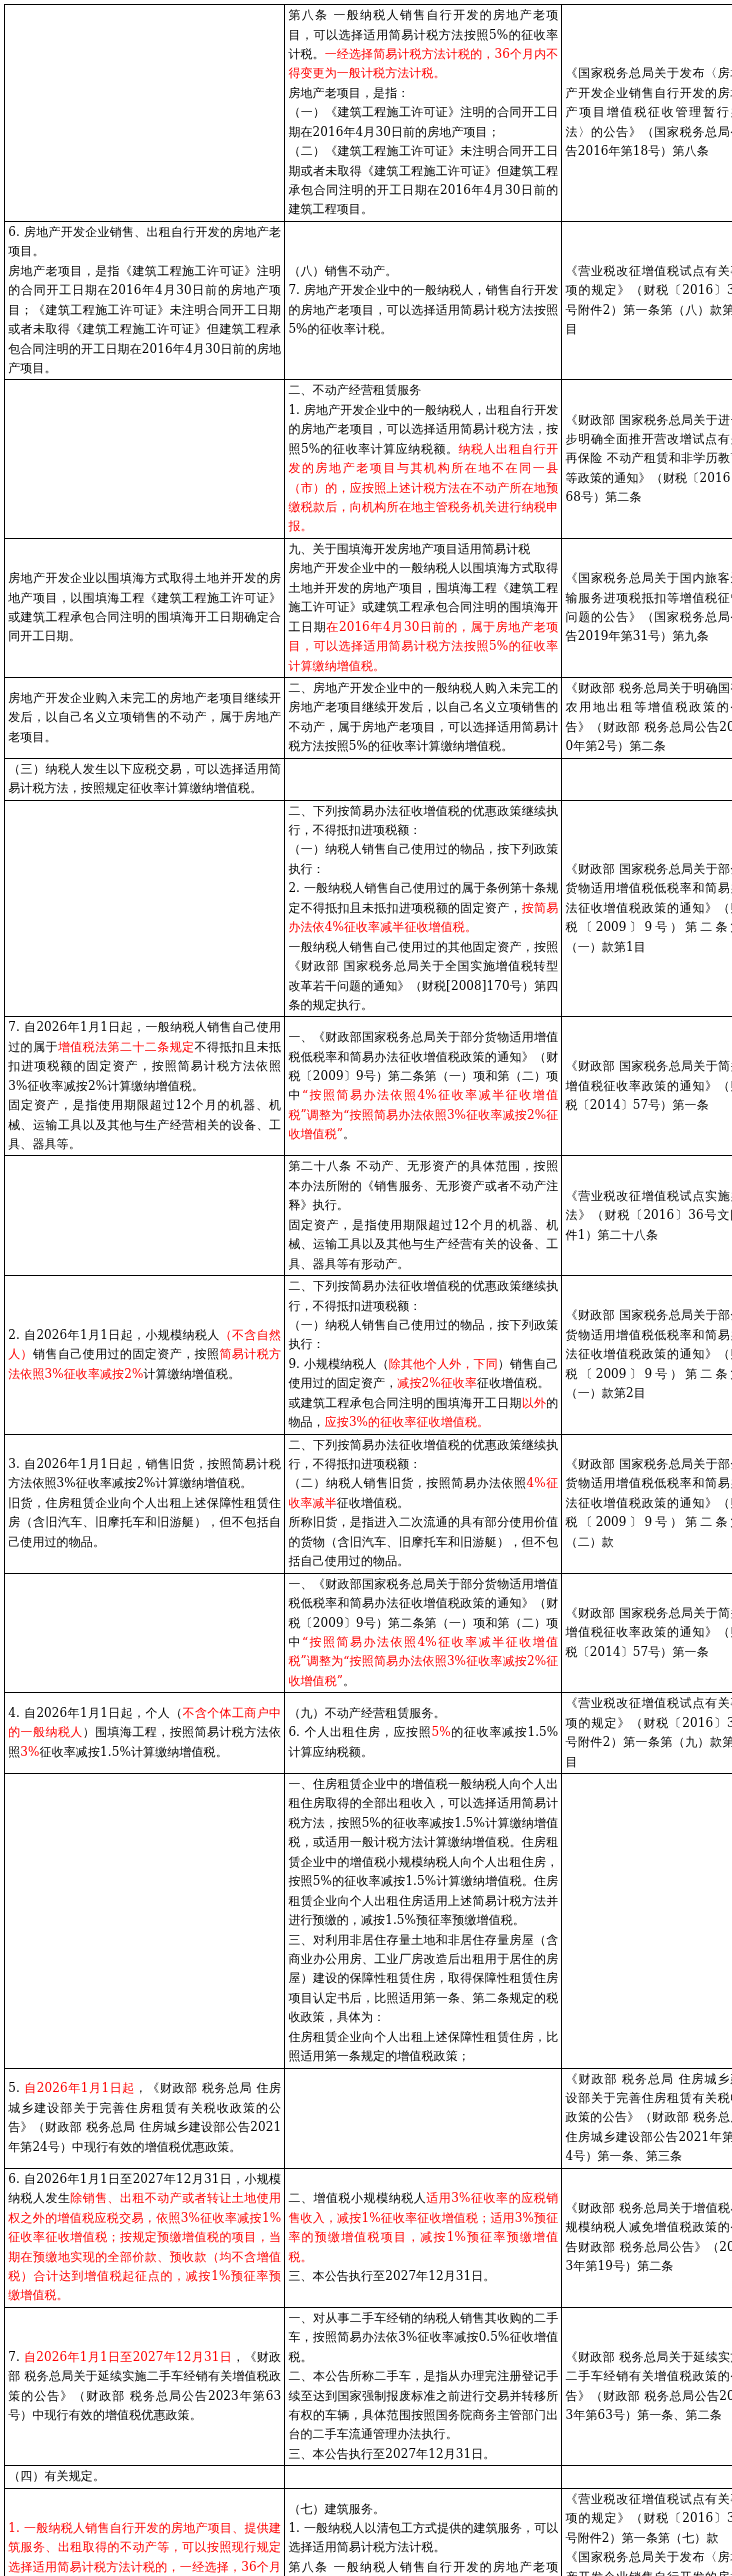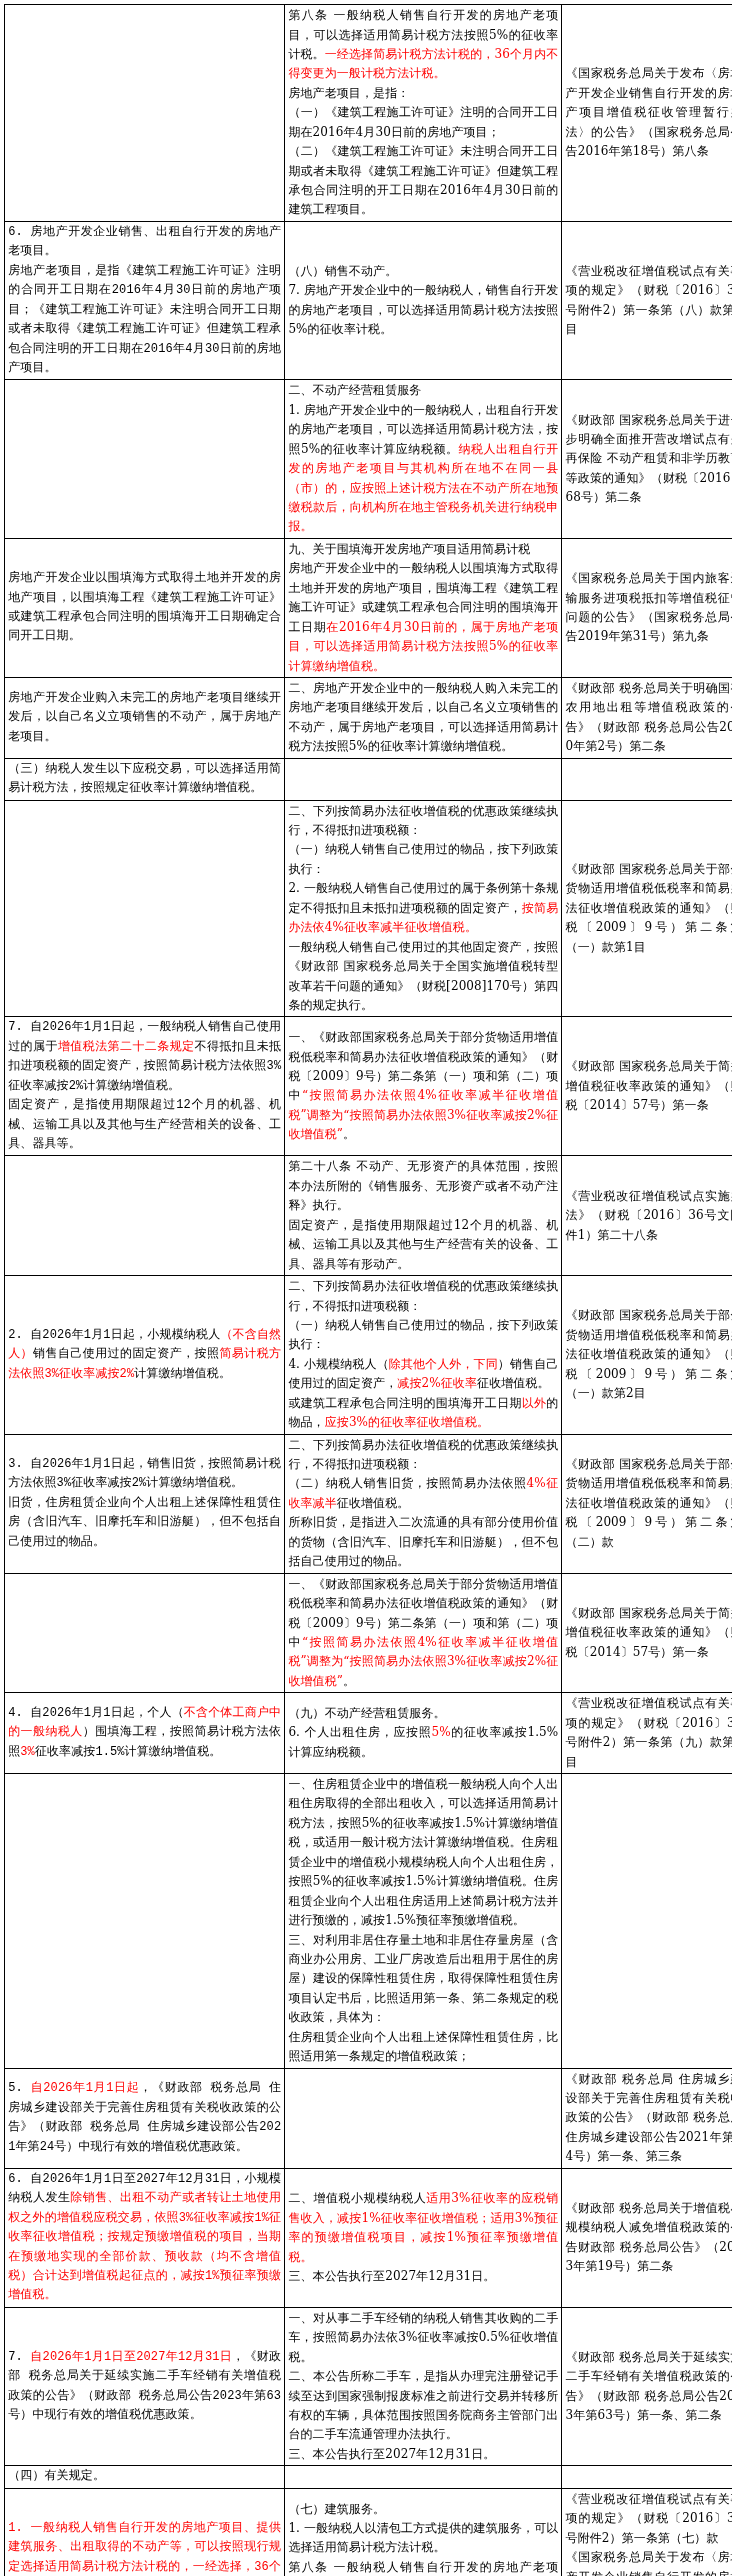--- a/index.html
+++ b/index.html
@@ -20,21 +20,21 @@
   }
   table.reg td{
     border:0.8px solid #000;
     vertical-align:middle;
     padding:1px 3.1px 1px 3.1px;
     font-size:12px;
     line-height:1.62;
     letter-spacing:0.1px;
     word-break:break-all;
   }
-  td.c1{width:273px;font-family:Liberation Mono, monospace;}
+  td.c1{width:273px;}
   td.c2{width:270px;}
   td.c3{width:177px;}
   .c3{text-align:justify;text-align-last:left;}
   .c1,.c2{text-align:justify;text-align-last:left;}
   .red{color:#FF0000;}
   .blk{color:#000000;}
   .para{margin:0;}
   
   table.reg tr:first-child td{border-top:1.5px solid #000;}
   table.reg tr:last-child td{border-bottom:1.5px solid #000;}
@@ -146,21 +146,21 @@
             <div class="para"><span class="blk">《营业税改征增值税试点实施办法》（财税〔2016〕36号文附件1）第二十八条</span></div>
           </td>
         </tr>
         <tr>
           <td class="c1">
             <div class="para"><span class="blk">2. 自2026年1月1日起，小规模纳税人</span><span class="red">（不含自然人）</span><span class="blk">销售自己使用过的固定资产，按照</span><span class="red">简易计税方法依照3%征收率减按2%</span><span class="blk">计算缴纳增值税。</span></div>
           </td>
           <td class="c2">
             <div class="para"><span class="blk">二、下列按简易办法征收增值税的优惠政策继续执行，不得抵扣进项税额：</span></div>
             <div class="para"><span class="blk">（一）纳税人销售自己使用过的物品，按下列政策执行：</span></div>
-            <div class="para"><span class="blk">4. 小规模纳税人（</span><span class="red">除其他个人外，下同</span><span class="blk">）销售自己使用过的固定资产，</span><span class="red">减按2%征收率</span><span class="blk">征收增值税。</span></div>
+            <div class="para"><span class="blk">9. 小规模纳税人（</span><span class="red">除其他个人外，下同</span><span class="blk">）销售自己使用过的固定资产，</span><span class="red">减按2%征收率</span><span class="blk">征收增值税。</span></div>
             <div class="para"><span class="blk">或建筑工程承包合同注明的围填海开工日期</span><span class="red">以外</span><span class="blk">的物品，</span><span class="red">应按3%的征收率征收增值税。</span></div>
           </td>
           <td class="c3">
             <div class="para"><span class="blk">《财政部 国家税务总局关于部分货物适用增值税低税率和简易办法征收增值税政策的通知》（财税〔2009〕9号）第二条第（一）款第2目</span></div>
           </td>
         </tr>
         <tr>
           <td class="c1">
             <div class="para"><span class="blk">3. 自2026年1月1日起，销售旧货，按照简易计税方法依照3%征收率减按2%计算缴纳增值税。</span></div>
             <div class="para"><span class="blk">旧货，住房租赁企业向个人出租上述保障性租赁住房（含旧汽车、旧摩托车和旧游艇），但不包括自己使用过的物品。</span></div>

